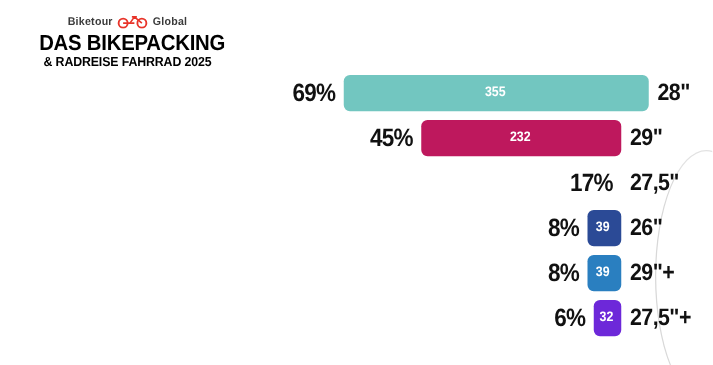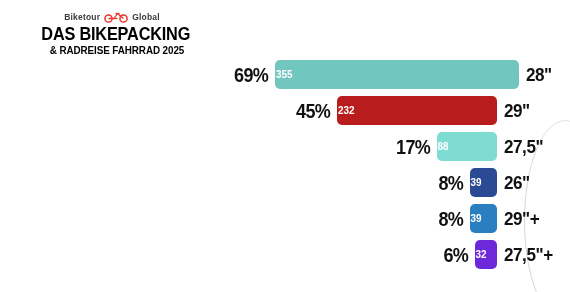--- a/index.html
+++ b/index.html
@@ -29,24 +29,24 @@
     border-radius: 50%;
     border: 1.5px solid #e2e2e2;
     border-left-color: #d8d8d8;
     background: transparent;
     pointer-events: none;
   }
 
   
   .brand {
     position: absolute;
-    left: 36px;
+    left: 26px;
     top: 11px;
     width: 152px;
-    text-align: right;
+    text-align: center;
   }
   .brand-kicker {
     display: flex;
     align-items: center;
     justify-content: center;
     gap: 3px;
     font-size: 8.5px;
     font-weight: 700;
     letter-spacing: 0.2px;
     color: #3a3a3a;
@@ -133,21 +133,21 @@
     letter-spacing: -0.6px;
     transform: scaleX(0.9);
     white-space: nowrap;
     margin-right: 5px;
   }
   .bar {
     height: 29px;
     border-radius: 5px;
     display: flex;
     align-items: center;
-    justify-content: flex-start;
+    justify-content: center;
     box-sizing: border-box;
     padding-right: 2px;
     flex: 0 0 auto;
   }
   .bar-value {
     font-size: 11px;
     font-weight: 900;
     color: #ffffff;
     line-height: 1;
     letter-spacing: 0px;
@@ -197,30 +197,27 @@
   <div class="chart">
       <div class="bar-row">
         <div class="pct">69%</div>
         <div class="bar" style="width: 244px; background: rgb(114, 198, 192);">
           <span class="bar-value">355</span>
         </div>
         <div class="bar-label">28"</div>
       </div>
       <div class="bar-row">
         <div class="pct">45%</div>
-        <div class="bar" style="width: 160px; background: #b91c1c;">
+        <div class="bar" style="width: 160px; background: #be185d;">
           <span class="bar-value">232</span>
         </div>
         <div class="bar-label">29"</div>
       </div>
       <div class="bar-row">
         <div class="pct">17%</div>
-        <div class="bar" style="width: 60px; background: rgb(127, 220, 210);">
-          <span class="bar-value">88</span>
-        </div>
         <div class="bar-label">27,5"</div>
       </div>
       <div class="bar-row">
         <div class="pct">8%</div>
         <div class="bar" style="width: 27px; background: rgb(43, 74, 150);">
           <span class="bar-value">39</span>
         </div>
         <div class="bar-label">26"</div>
       </div>
       <div class="bar-row">

